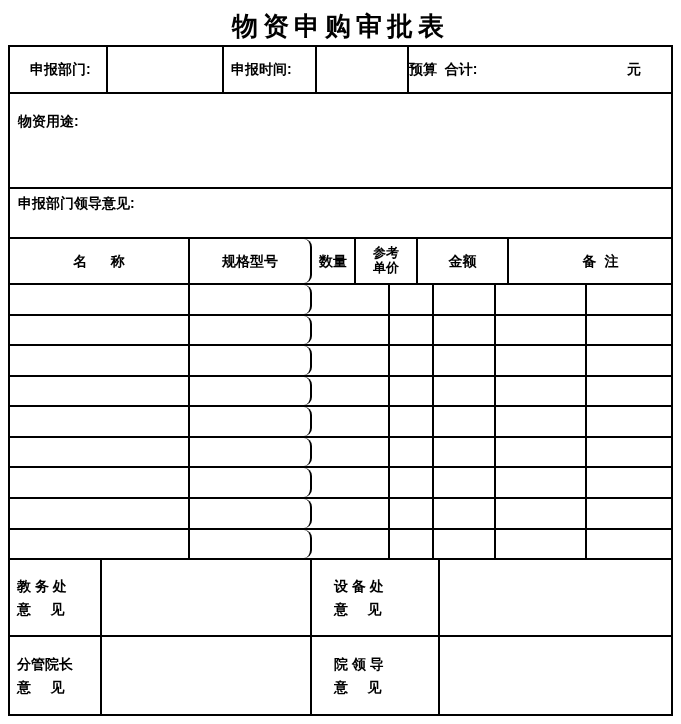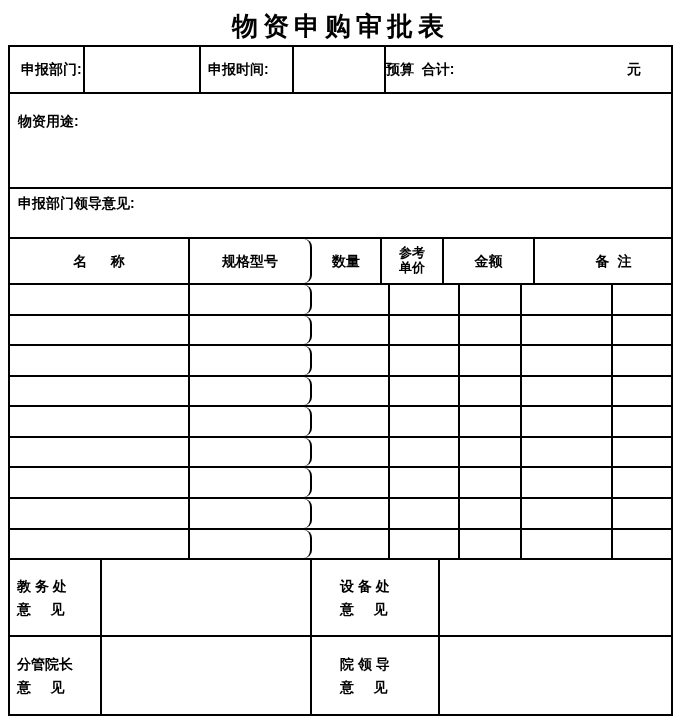--- a/index.html
+++ b/index.html
@@ -17,56 +17,56 @@
     border:2px solid #000; box-sizing:border-box;
     display:flex; flex-direction:column;
   }
   .row { display:flex; box-sizing:border-box; border-bottom:2px solid #000; }
   .cell { box-sizing:border-box; display:flex; align-items:center; }
   .vline { border-right:2px solid #000; }
   .lbl { font-size:14px; white-space:pre-wrap; }
 
   
   .row-top { height:47px; }
-  .c-dept-label  { width:75px;  padding-left:11px; }
+  .c-dept-label  { width:98px;  padding-left:20px; }
   .c-dept-value  { width:116px; }
   .c-time-label  { width:93px;  padding-left:7px; }
   .c-time-value  { width:92px; }
   .c-budget { flex:1; padding-right:30px; }
   .c-budget .fill { flex:1; align-self:stretch; }
 
   
   .section-funds { height:95px; border-bottom:2px solid #000; box-sizing:border-box; padding:6px 8px 0 8px; }
   .section-funds .line1 { margin-top:2px; }
   .section-funds .line2 { margin-top:13px; }
 
   
   .section-leader { height:50px; border-bottom:2px solid #000; box-sizing:border-box; padding:6px 8px 0 8px; }
 
   
   .header-row { height:46px; }
   .hcell {
     display:flex; align-items:center; justify-content:center; text-align:center;
     font-size:14px; line-height:1.15; white-space:pre-wrap; box-sizing:border-box;
   }
-  .w1{width:180px;} .w2{width:122px;border-radius:8px;} .w3{width:78px;} .w4{width:70px;}
+  .w1{width:180px;} .w2{width:122px;border-radius:8px;} .w3{width:78px;} .w4{width:44px;}
   .w5{width:62px; font-size:13px;} .w6{width:91px;} .w7{flex:1;margin-left:21px;}
   .data-rows { height:275px; display:flex; flex-direction:column; }
   .data-row { flex:1; display:flex; box-sizing:border-box; border-bottom:2px solid #000; }
   .dcell { box-sizing:border-box; }
 
   
   .sig-row-1 { height:77px; }
   .sig-row-2 { flex:1; border-bottom:none; }
   .sig-label {
     width:92px; padding-left:7px; font-size:14px; line-height:1.6;
     white-space:pre-wrap; display:flex; align-items:center; box-sizing:border-box;
   }
   .sig-value-left  { width:210px; }
-  .sig-label-right { width:128px; padding-left:28px; }
+  .sig-label-right { width:128px; padding-left:22px; }
   .sig-value-right { flex:1; }
 </style>
 </head>
 <body>
 
 <div class="title">物资申购审批表</div>
 
 <div class="form">
 
   <div class="row row-top">

